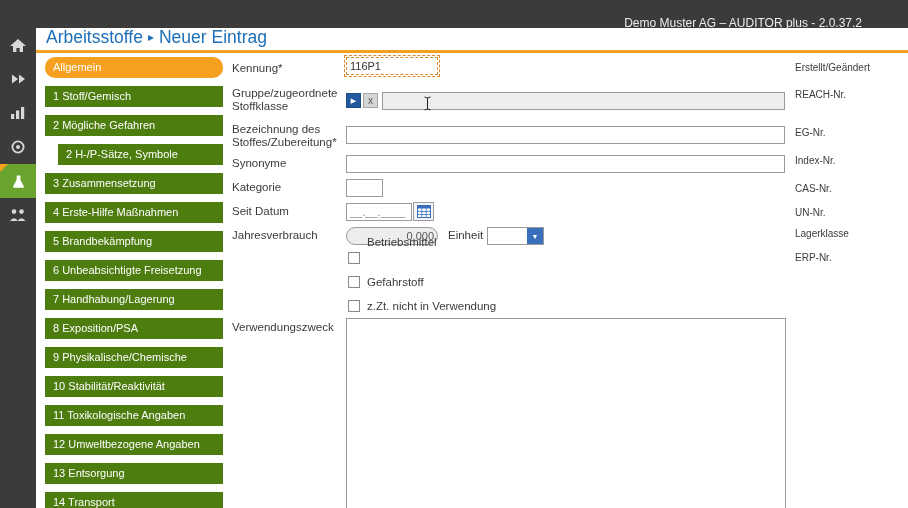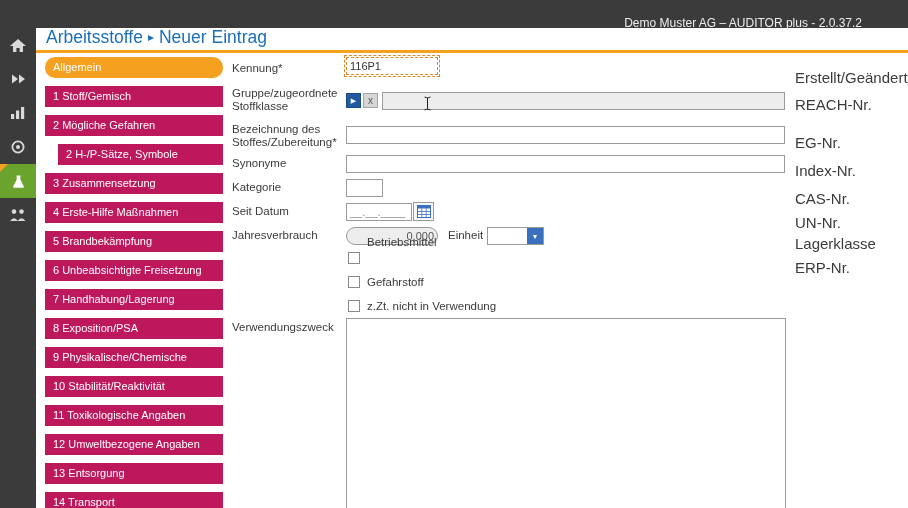--- a/index.html
+++ b/index.html
@@ -16,27 +16,27 @@
   .rail-icon.active{background:#6ba32f;position:relative;}
   .rail-icon.active::before{content:"";position:absolute;top:0;left:0;border-top:8px solid #f5a01e;border-right:8px solid transparent;}
 
   
   .breadcrumb{position:absolute;left:46px;top:27px;font-size:17.5px;color:#1c6fb8;white-space:nowrap;}
   .breadcrumb .sep{font-size:12px;padding:0 5px;position:relative;top:-2px;}
   .rule{position:absolute;left:36px;top:50px;width:872px;height:3px;background:#f5a01e;}
 
   
   .nav{position:absolute;left:45px;top:57px;width:178px;}
-  .nav-item{height:21px;line-height:21px;margin-bottom:8px;background:#be185d;color:#ffffff;font-size:11px;padding-left:8px;box-sizing:border-box;cursor:pointer;white-space:nowrap;overflow:hidden;}
+  .nav-item{height:21px;line-height:21px;margin-bottom:8px;background:#4d7c0f;color:#ffffff;font-size:11px;padding-left:8px;box-sizing:border-box;cursor:pointer;white-space:nowrap;overflow:hidden;}
   .nav-item.active{background:#f5a01e;border-radius:10px;}
   .nav-item.sub{margin-left:13px;}
 
   
   .flabel{position:absolute;left:232px;width:112px;font-size:11.5px;color:#3b3b3b;line-height:13px;overflow-wrap:break-word;}
-  .rlabel{position:absolute;left:795px;font-size:15px;color:#3b3b3b;white-space:nowrap;margin-top:7px;}
+  .rlabel{position:absolute;left:795px;font-size:10px;color:#3b3b3b;white-space:nowrap;}
 
   
   .tbox{position:absolute;box-sizing:border-box;border:1px solid #9a9a9a;background:#fff;font-family:"Liberation Sans", sans-serif;font-size:11px;color:#333;padding:0 3px;height:18px;}
   .tbox.disabled{background:#ededed;}
   .tbox.focus-dashed{border:1px dashed #dd8627;outline:1px dashed #dd8627;outline-offset:1px;color:#333;}
   .tbox.num{text-align:right;color:#555;border-radius:9px;}
   .tbox::placeholder{color:#8a8a8a;}
 
   .sq-btn{position:absolute;box-sizing:border-box;width:15px;height:15px;border:1px solid #5d5d5d;display:flex;align-items:center;justify-content:center;padding:0;cursor:pointer;font-family:"Liberation Sans", sans-serif;}
   .sq-btn.blue{background:#235a9e;color:#fff;font-size:7px;border-color:#1c4a84;}

